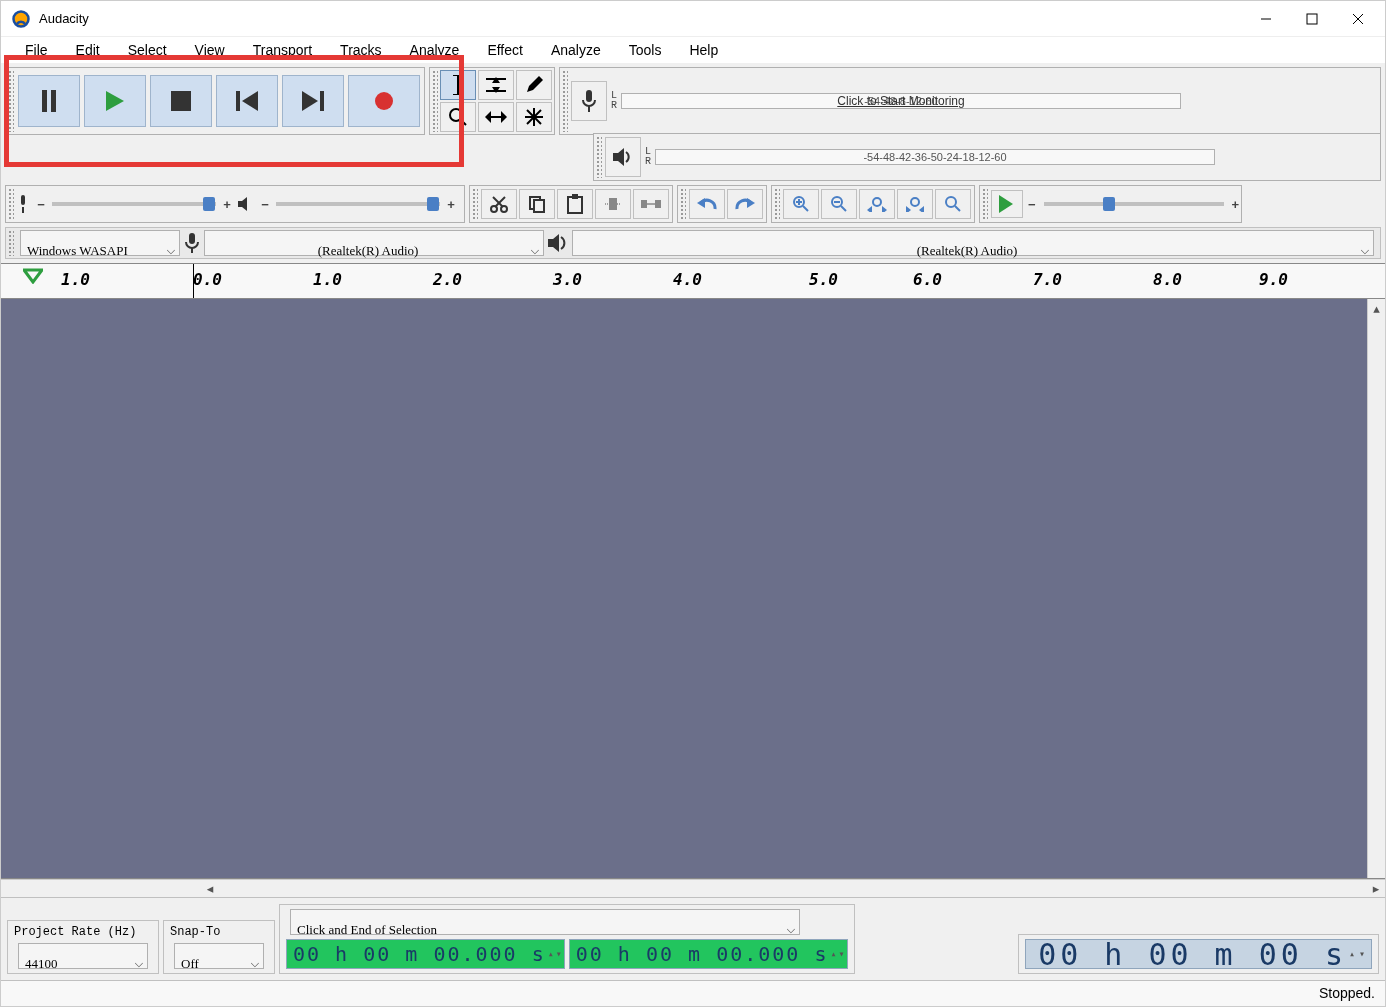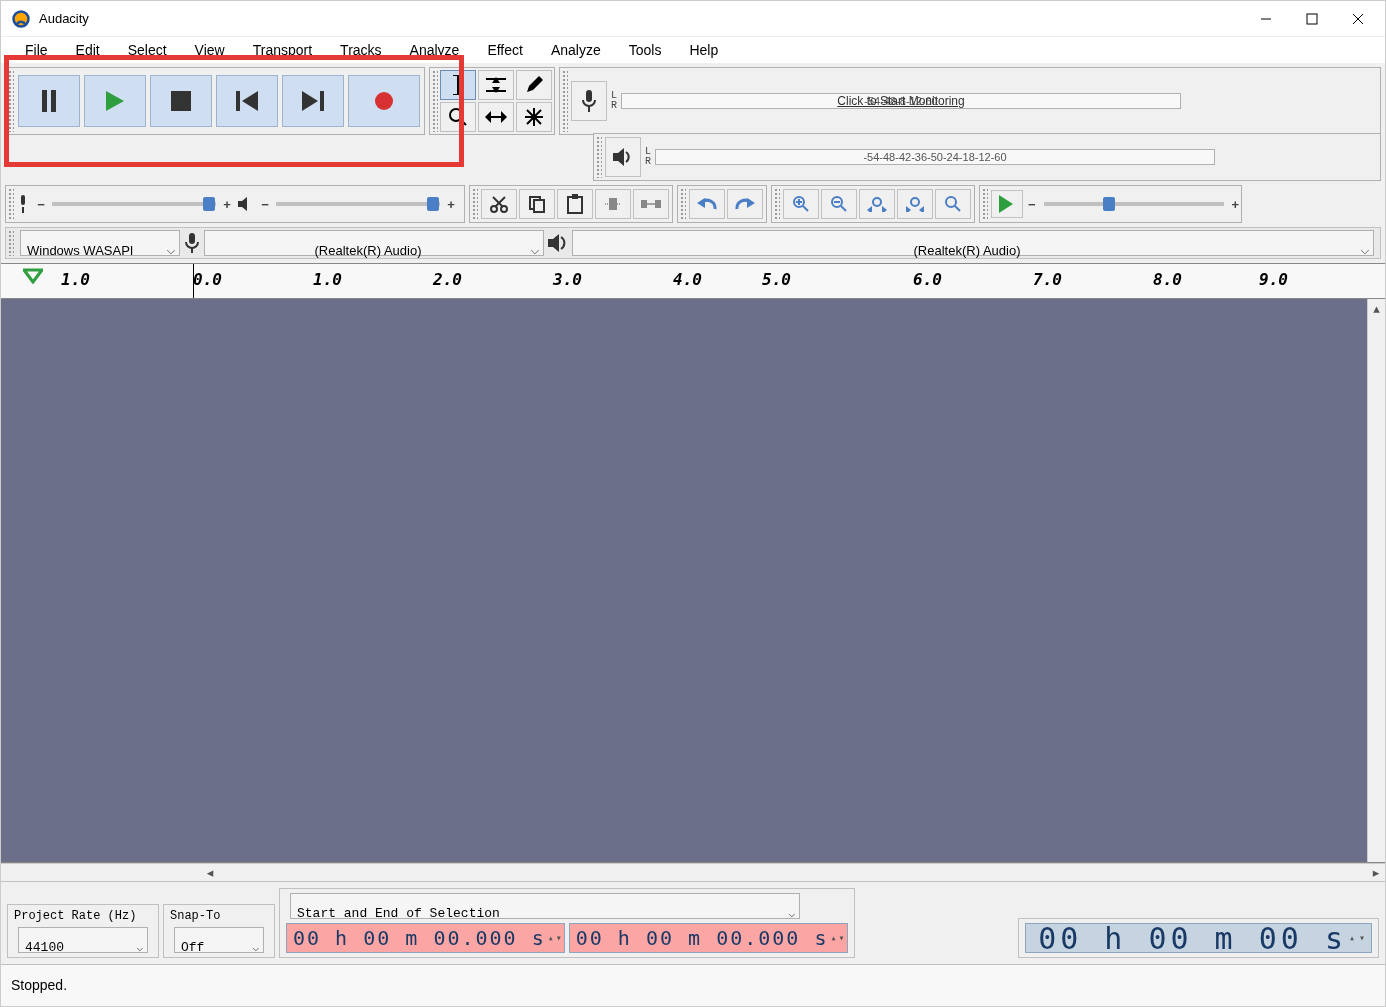--- a/index.html
+++ b/index.html
@@ -118,20 +118,21 @@
   }
   .devicebar select, .combo {
     height:26px;
     border:1px solid #b0b0b0;
     background:#f5f5f5;
     padding:17px 18px 2px 6px;
     margin:0 4px;
     font-size:13px;
     appearance:none;
     position:relative;
+    font-family:Liberation Serif, serif;
   }
   .combo { display:flex;align-items:center; }
   .combo::after { content:"⌵"; position:absolute; right:4px; color:#555; font-size:11px;}
   
   .ruler {
     height:36px;
     background:#f8f8f8;
     border-top:1px solid #888;
     border-bottom:1px solid #888;
     position:relative;
@@ -170,34 +171,34 @@
   .sel-group {
     border:1px solid #c0c0c0;
     padding:4px 6px;
     margin:2px;
     display:flex;
     flex-direction:column;
   }
   .sel-row { display:flex; align-items:center; gap:4px; }
   .sel-label { font-size:12px; margin-bottom:4px; }
   .time-box {
-    background:#fca5a5;
+    background:#22c55e;
     border:1px solid #8fa5bc;
     height:30px;
     padding:2px 6px;
     font-family:"Consolas",monospace;
     font-size:20px;
     letter-spacing:2px;
     color:#1a3a66;
     display:flex; align-items:center;
     position:relative;
   }
   .time-box .spin { width:10px; font-size:10px; color:#555; margin-left:2px; display:flex;flex-direction:column;line-height:6px;}
   .big-time { font-size:30px; padding:4px 12px; letter-spacing:4px; background:#c6d4e2;}
-  .status-bar { height:42px; background:#f8f8f8; border-top:1px solid #c0c0c0; padding:12px 10px; font-size:14px; }
+  .status-bar { height:26px; background:#f8f8f8; border-top:1px solid #c0c0c0; padding:4px 10px; font-size:14px;text-align:right; }
   .icon { display:inline-flex; }
 </style>
 </head>
 <body>
 
 <div class="titlebar">
   <span class="logo">
     <svg viewBox="0 0 24 24" width="20" height="20">
         <circle cx="12" cy="12" r="9" fill="#ffa500" stroke="#1a4fa0" stroke-width="3"></circle>
         <path d="M7 18 A6 6 0 0 1 17 18" fill="none" stroke="#1a4fa0" stroke-width="3"></path>
@@ -560,21 +561,21 @@
         <polygon points="10,14 1,2 19,2" fill="none" stroke="#2e9e3f" stroke-width="3"></polygon>
       </svg>
   </span>
   <span class="zero-cursor" style="left:192px"></span>
   <span class="tick-label" style="left:60px">1.0</span>
   <span class="tick-label" style="left:192px">0.0</span>
   <span class="tick-label" style="left:312px">1.0</span>
   <span class="tick-label" style="left:432px">2.0</span>
   <span class="tick-label" style="left:552px">3.0</span>
   <span class="tick-label" style="left:672px">4.0</span>
-  <span class="tick-label" style="left:761px">5.0</span>
+  <span class="tick-label" style="left:808px">5.0</span>
   <span class="tick-label" style="left:912px">6.0</span>
   <span class="tick-label" style="left:1032px">7.0</span>
   <span class="tick-label" style="left:1152px">8.0</span>
   <span class="tick-label" style="left:1258px">9.0</span>
 </div>
 
 <div class="track-area">
   <div class="vscroll">
     <div class="arrow">▴</div>
   </div>
@@ -594,21 +595,21 @@
       </div>
   </div>
   <div class="sel-group">
     <span class="sel-label">Snap-To</span>
     <div class="combo" style="width:90px">
         <span>Off</span>
       </div>
   </div>
   <div class="sel-group" style="flex-direction:column">
     <div class="combo" style="width:510px;margin-bottom:4px">
-        <span>Start and End of Selection</span>
+        <span>Click and End of Selection</span>
       </div>
     <div class="sel-row">
       <div class="time-box">
         <span>00 h 00 m 00.000 s</span>
           <span class="spin">▴▾</span>
       </div>
       <div class="time-box">
         <span>00 h 00 m 00.000 s</span>
           <span class="spin">▴▾</span>
       </div>

